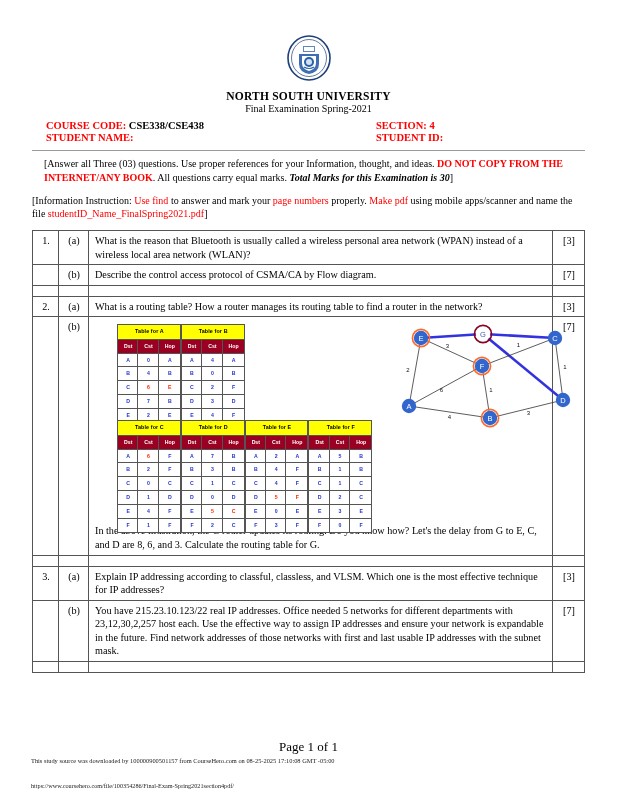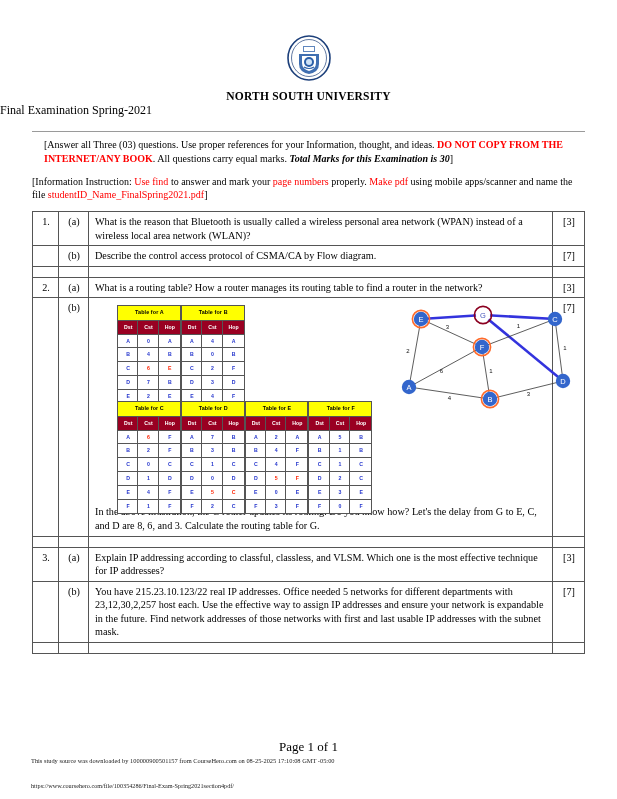--- a/index.html
+++ b/index.html
@@ -21,21 +21,22 @@
 
   
   .uni-name {
     text-align: center;
     font-size: 11.5px;
     font-weight: bold;
     letter-spacing: .2px;
     margin-top: 4px;
   }
   .exam-name {
-    font-size: 12px;
+    text-align: center;
+    font-size: 10px;
     margin-top: 1px;
   }
 
   .idblock { margin: 6px 46px 0 46px; font-size: 10.5px; }
   .idrow { display: flex; margin-top: 1px; }
   .idleft { width: 330px; }
   .idright { flex: 1; }
   .red { color: #ff0000; }
   .redb { color: #ff0000; font-weight: bold; }
   .blk-b { font-weight: bold; color: #000; }
@@ -164,20 +165,36 @@
         <path d="M19 33 Q24 36 29 33" stroke="#2b5fa8" stroke-width="1.2" fill="none"></path>
       </svg>
     </span>
   </div>
 
   <div class="uni-name">NORTH SOUTH UNIVERSITY</div>
   <div class="exam-name">Final Examination Spring-2021</div>
 
   <div class="idblock">
     <div class="idrow">
+      <div class="idleft">
+        <span class="redb">COURSE CODE:</span>
+        <span class="blk-b">CSE338/CSE438</span>
+      </div>
+      <div class="idright">
+        <span class="redb">SECTION:</span>
+        <span class="redb">4</span>
+      </div>
+    </div>
+    <div class="idrow">
+      <div class="idleft">
+        <span class="redb">STUDENT NAME:</span>
+      </div>
+      <div class="idright">
+        <span class="redb">STUDENT ID:</span>
+      </div>
     </div>
   </div>
 
   <hr class="sep">
 
   <div class="instr">
     <span>[Answer all Three (03) questions. Use proper references for your Information, thought, and ideas. </span><span class="redb">DO NOT COPY FROM THE INTERNET/ANY BOOK</span><span>. All questions carry equal marks. </span><span class="bolditalic">Total Marks for this Examination is 30</span><span>]</span>
   </div>
 
   <div class="instr2">

